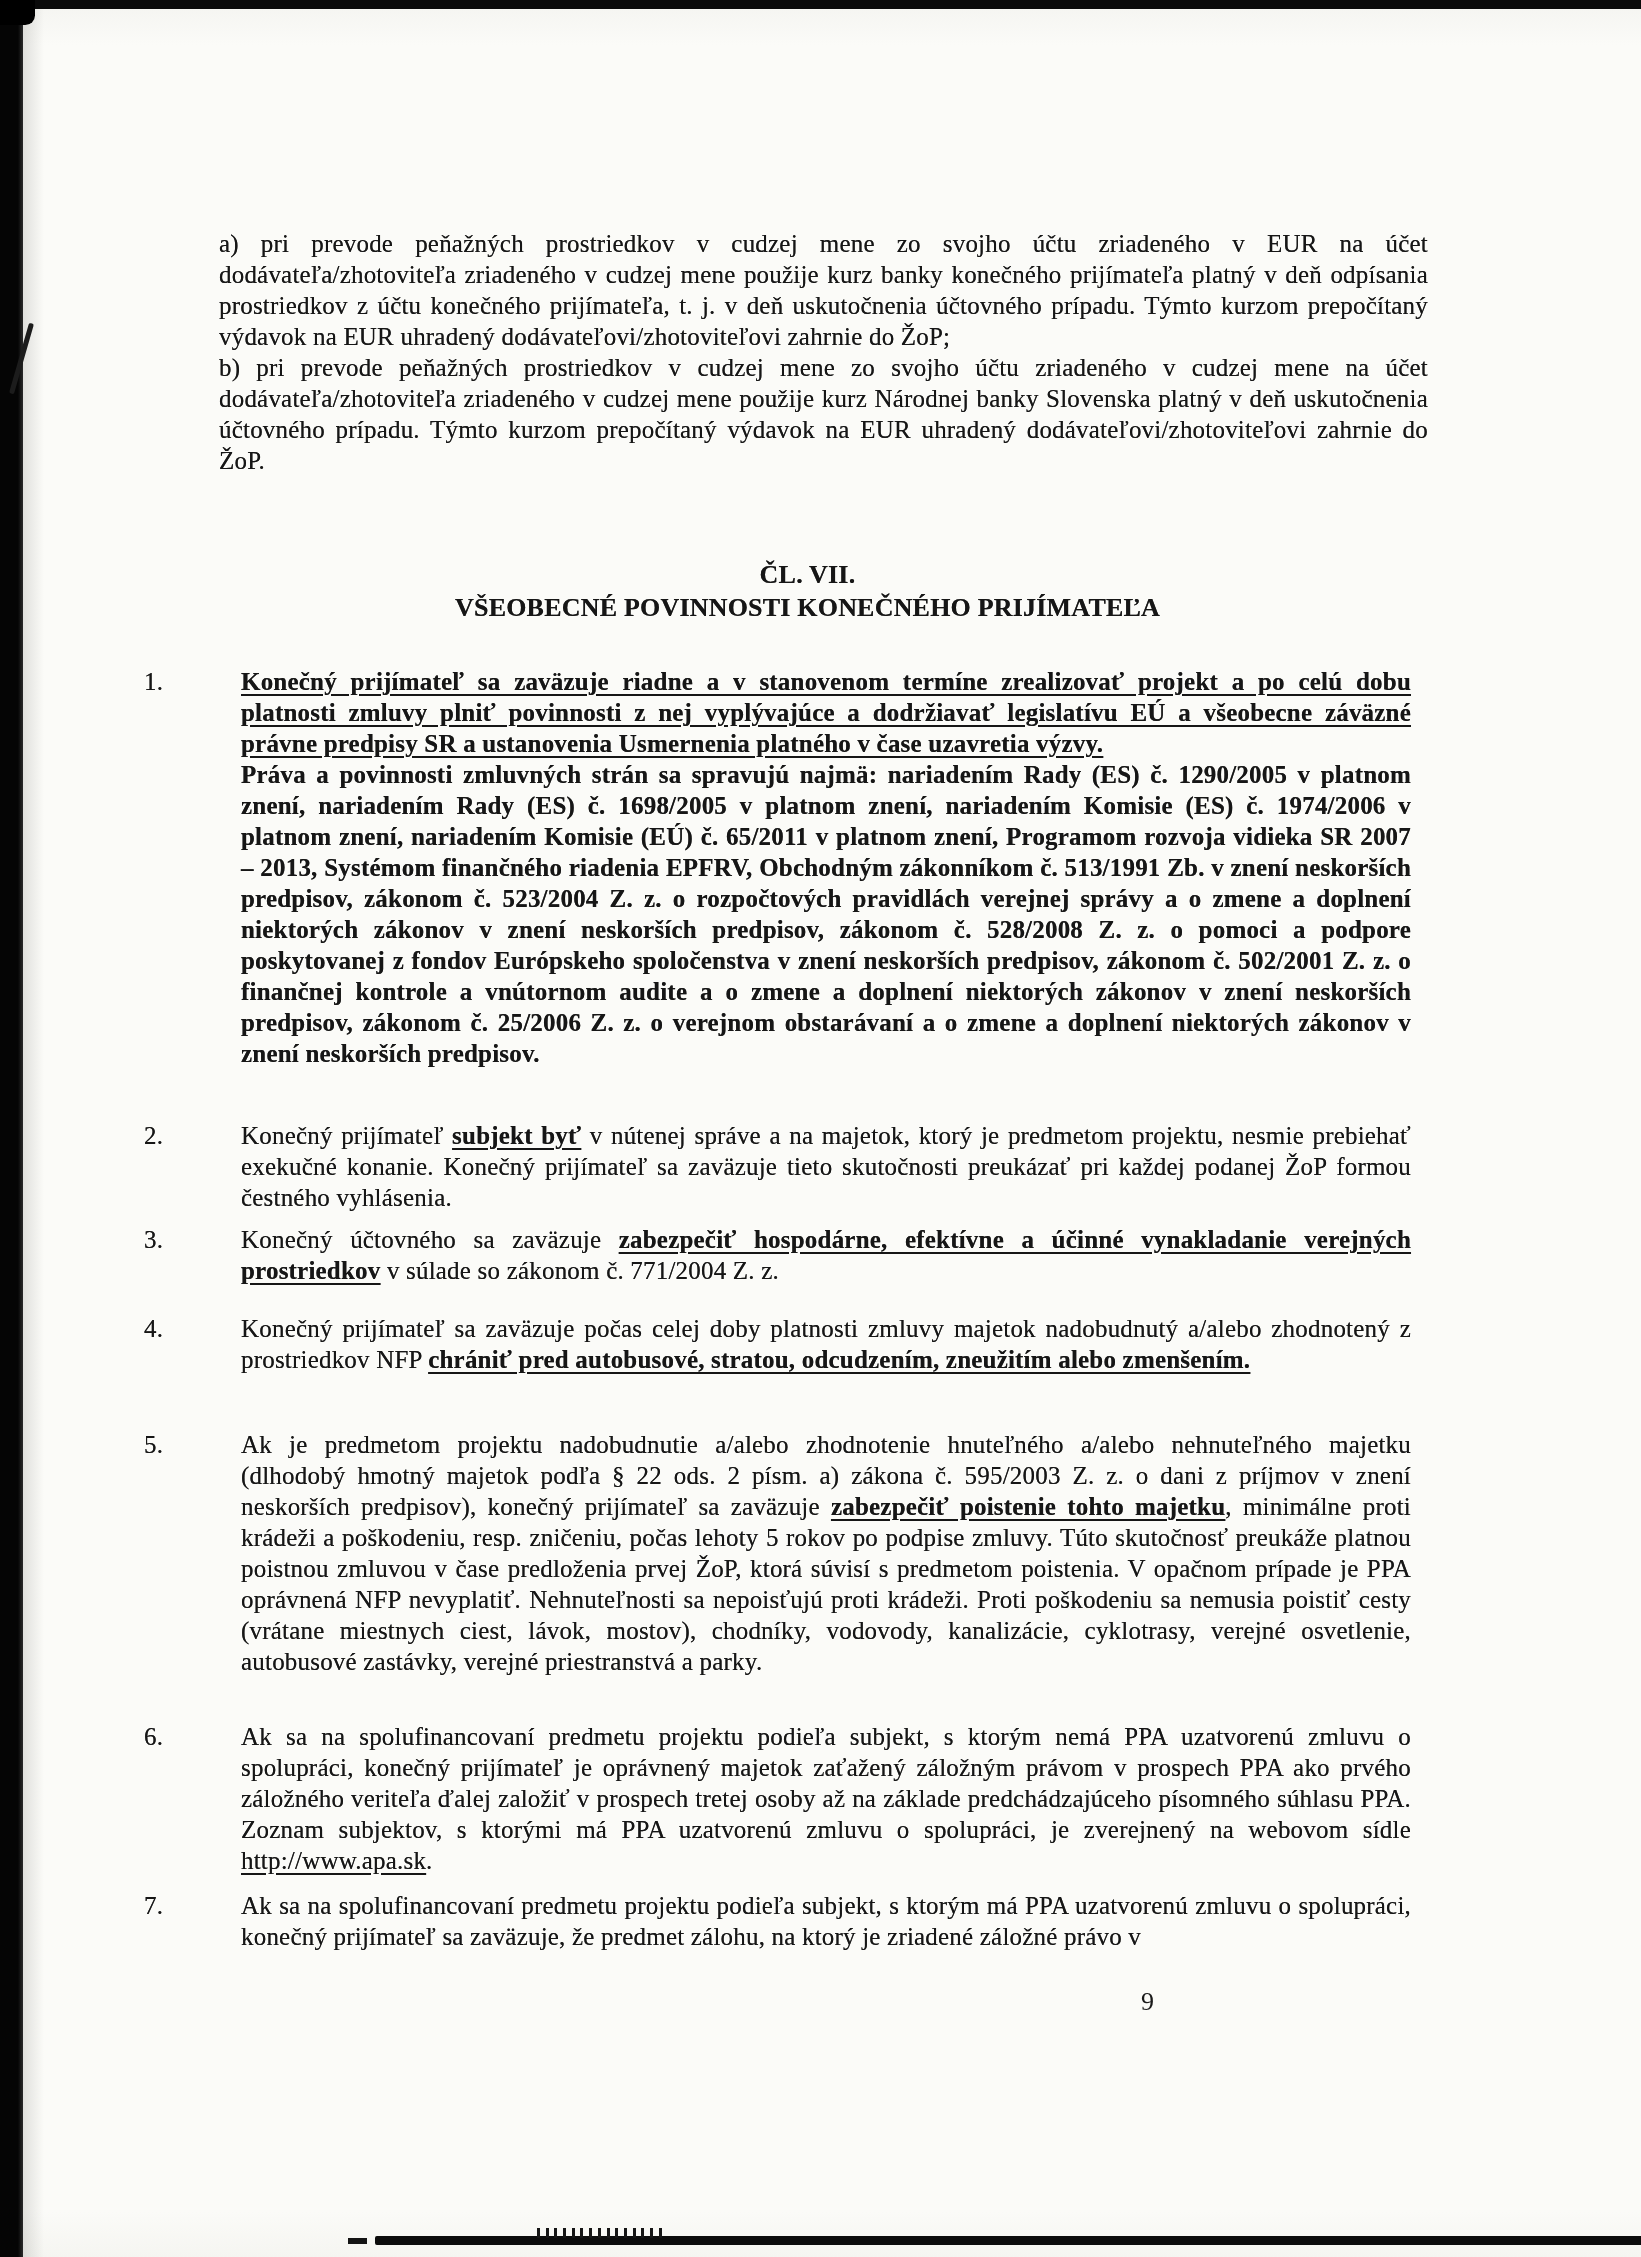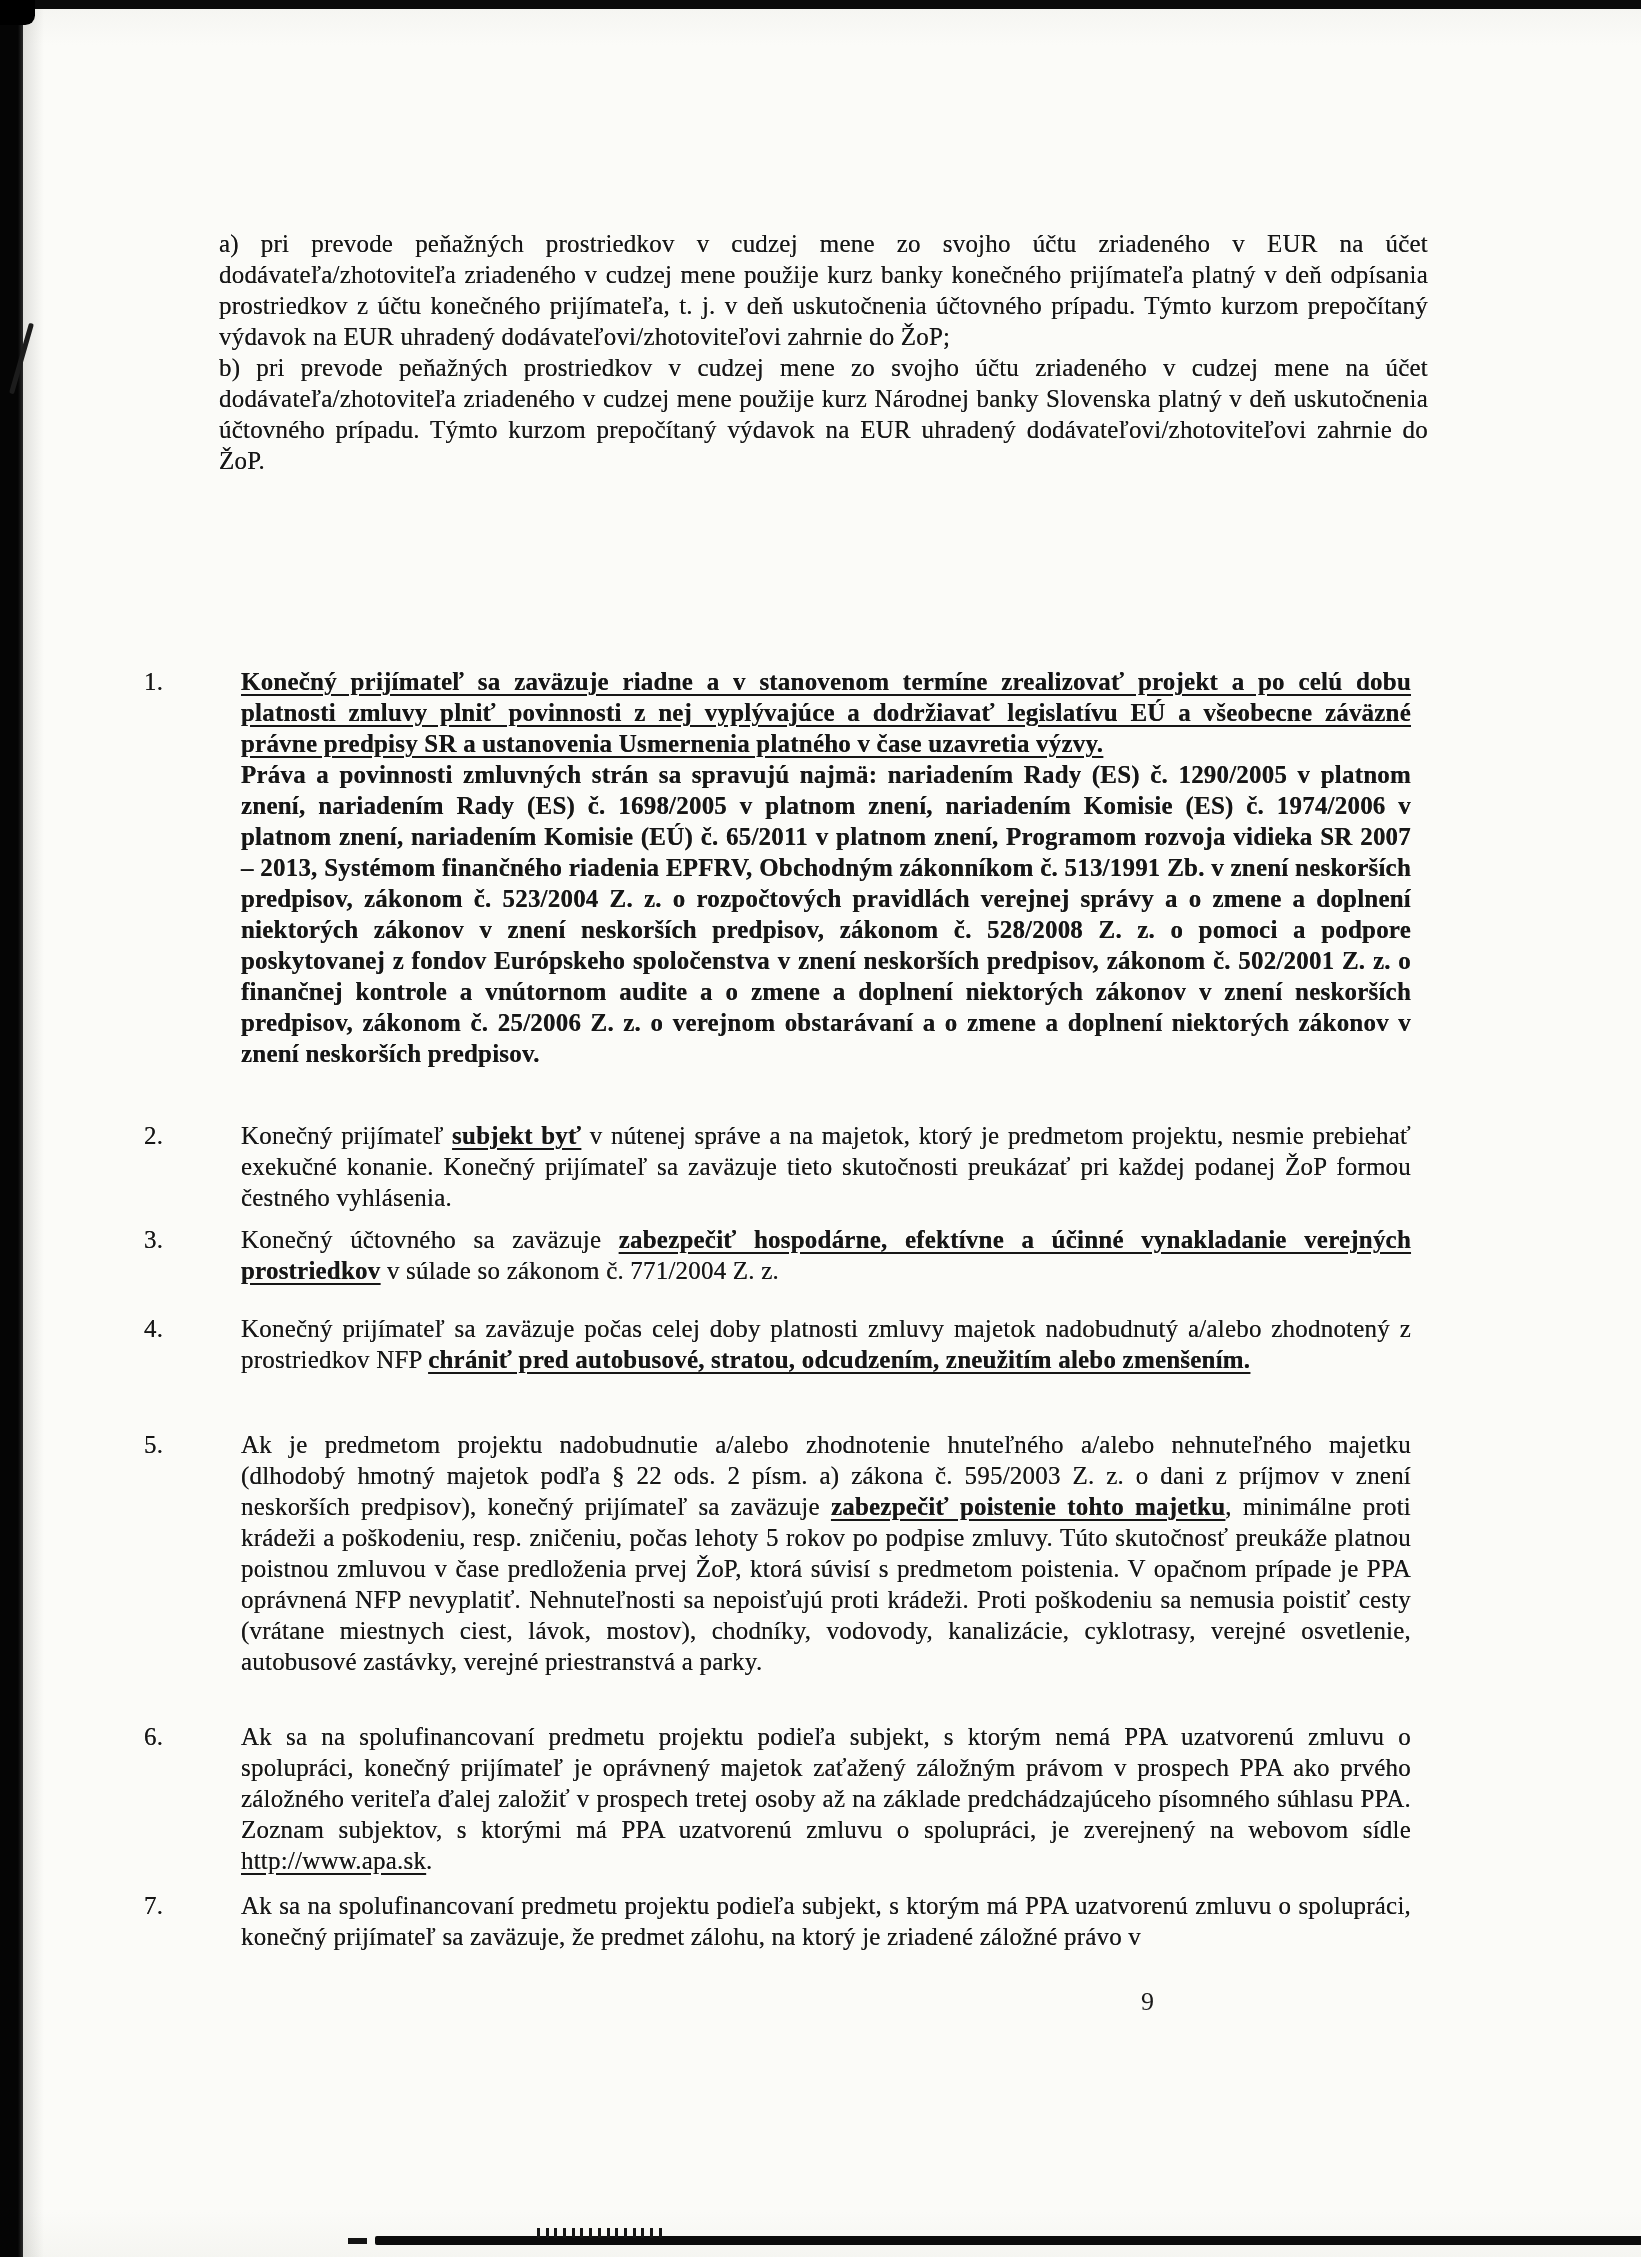--- a/index.html
+++ b/index.html
@@ -43,20 +43,22 @@
 <body>
 
 <div class="sheet">
 
   <div class="content intro">
     <p class="just">a) pri prevode peňažných prostriedkov v cudzej mene zo svojho účtu zriadeného v EUR na účet dodávateľa/zhotoviteľa zriadeného v cudzej mene použije kurz banky konečného prijímateľa platný v deň odpísania prostriedkov z účtu konečného prijímateľa, t. j. v deň uskutočnenia účtovného prípadu. Týmto kurzom prepočítaný výdavok na EUR uhradený dodávateľovi/zhotoviteľovi zahrnie do ŽoP;</p>
     <p class="just">b) pri prevode peňažných prostriedkov v cudzej mene zo svojho účtu zriadeného v cudzej mene na účet dodávateľa/zhotoviteľa zriadeného v cudzej mene použije kurz Národnej banky Slovenska platný v deň uskutočnenia účtovného prípadu. Týmto kurzom prepočítaný výdavok na EUR uhradený dodávateľovi/zhotoviteľovi zahrnie do ŽoP.</p>
   </div>
 
   <div class="content heading">
+    <div>ČL. VII.</div>
+    <div>VŠEOBECNÉ POVINNOSTI KONEČNÉHO PRIJÍMATEĽA</div>
   </div>
 
   <div class="content item" style="top:666px">
     <span class="num">1.</span>
     <p class="just b u">Konečný prijímateľ sa zaväzuje riadne a v stanovenom termíne zrealizovať projekt a po celú dobu platnosti zmluvy plniť povinnosti z nej vyplývajúce a dodržiavať legislatívu EÚ a všeobecne záväzné právne predpisy SR a ustanovenia Usmernenia platného v čase uzavretia výzvy.</p>
     <p class="just b">Práva a povinnosti zmluvných strán sa spravujú najmä: nariadením Rady (ES) č. 1290/2005 v platnom znení, nariadením Rady (ES) č. 1698/2005 v platnom znení, nariadením Komisie (ES) č. 1974/2006 v platnom znení, nariadením Komisie (EÚ) č. 65/2011 v platnom znení, Programom rozvoja vidieka SR 2007 – 2013, Systémom finančného riadenia EPFRV, Obchodným zákonníkom č. 513/1991 Zb. v znení neskorších predpisov, zákonom č. 523/2004 Z. z. o rozpočtových pravidlách verejnej správy a o zmene a doplnení niektorých zákonov v znení neskorších predpisov, zákonom č. 528/2008 Z. z. o pomoci a podpore poskytovanej z fondov Európskeho spoločenstva v znení neskorších predpisov, zákonom č. 502/2001 Z. z. o finančnej kontrole a vnútornom audite a o zmene a doplnení niektorých zákonov v znení neskorších predpisov, zákonom č. 25/2006 Z. z. o verejnom obstarávaní a o zmene a doplnení niektorých zákonov v znení neskorších predpisov.</p>
   </div>
 
   <div class="content item" style="top:1120px">
     <span class="num">2.</span>

